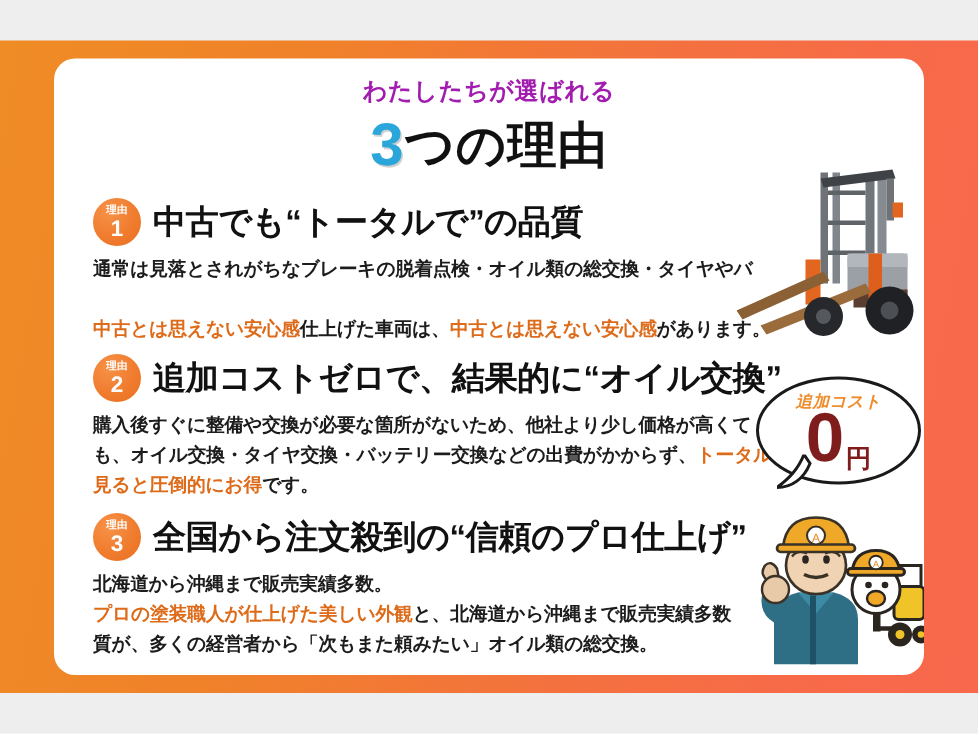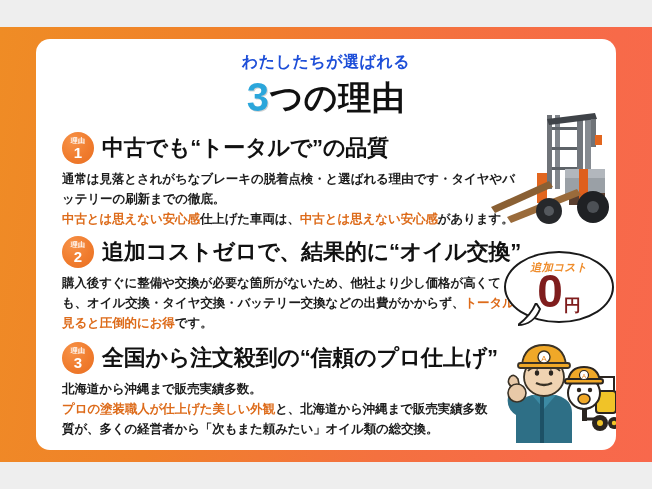--- a/index.html
+++ b/index.html
@@ -19,21 +19,21 @@
 
   
   .card{
     position:absolute;left:36px;top:39px;width:580px;height:411px;
     background:#ffffff;border-radius:14px;overflow:hidden;
   }
 
   
   .head{position:absolute;left:0;top:14px;width:580px;text-align:center;}
   .head .kicker{
-    font-size:16px;font-weight:700;color:#1d4ed8;letter-spacing:.5px;
+    font-size:16px;font-weight:700;color:#a21caf;letter-spacing:.5px;
     line-height:1.1;
     font-family:Liberation Serif, serif;
   }
   .head .main{
     margin-top:4px;font-size:33px;font-weight:700;color:#111111;
     letter-spacing:.5px;line-height:1.1;white-space:nowrap;
   }
   .head .main .three{
     color:#2ba6db;font-size:40px;font-weight:700;
     text-shadow:1px 1px 0 rgba(0,0,0,.18);
@@ -110,22 +110,22 @@
 
     <div class="reason r1">
       <div class="rhead">
         <div class="badge">
           <span class="bl">理由</span>
           <span class="bn">1</span>
         </div>
         <div class="rtitle">中古でも“トータルで”の品質</div>
       </div>
       <div class="rbody">
-        <span>通常は見落とされがちなブレーキの脱着点検・と選ばれる理由です・タイヤやバ</span><br>
-        <span>ッテリーの刷新までの徹底。</span><br>
+        <span>通常は見落とされがちなブレーキの脱着点検・オイル類の総交換・タイヤやバ</span><br>
+        <br>
         <span class="hl">中古とは思えない安心感</span><span>仕上げた車両は、</span><span class="hl">中古とは思えない安心感</span><span>があります。</span>
       </div>
     </div>
 
     <div class="reason r2">
       <div class="rhead">
         <div class="badge">
           <span class="bl">理由</span>
           <span class="bn">2</span>
         </div>

